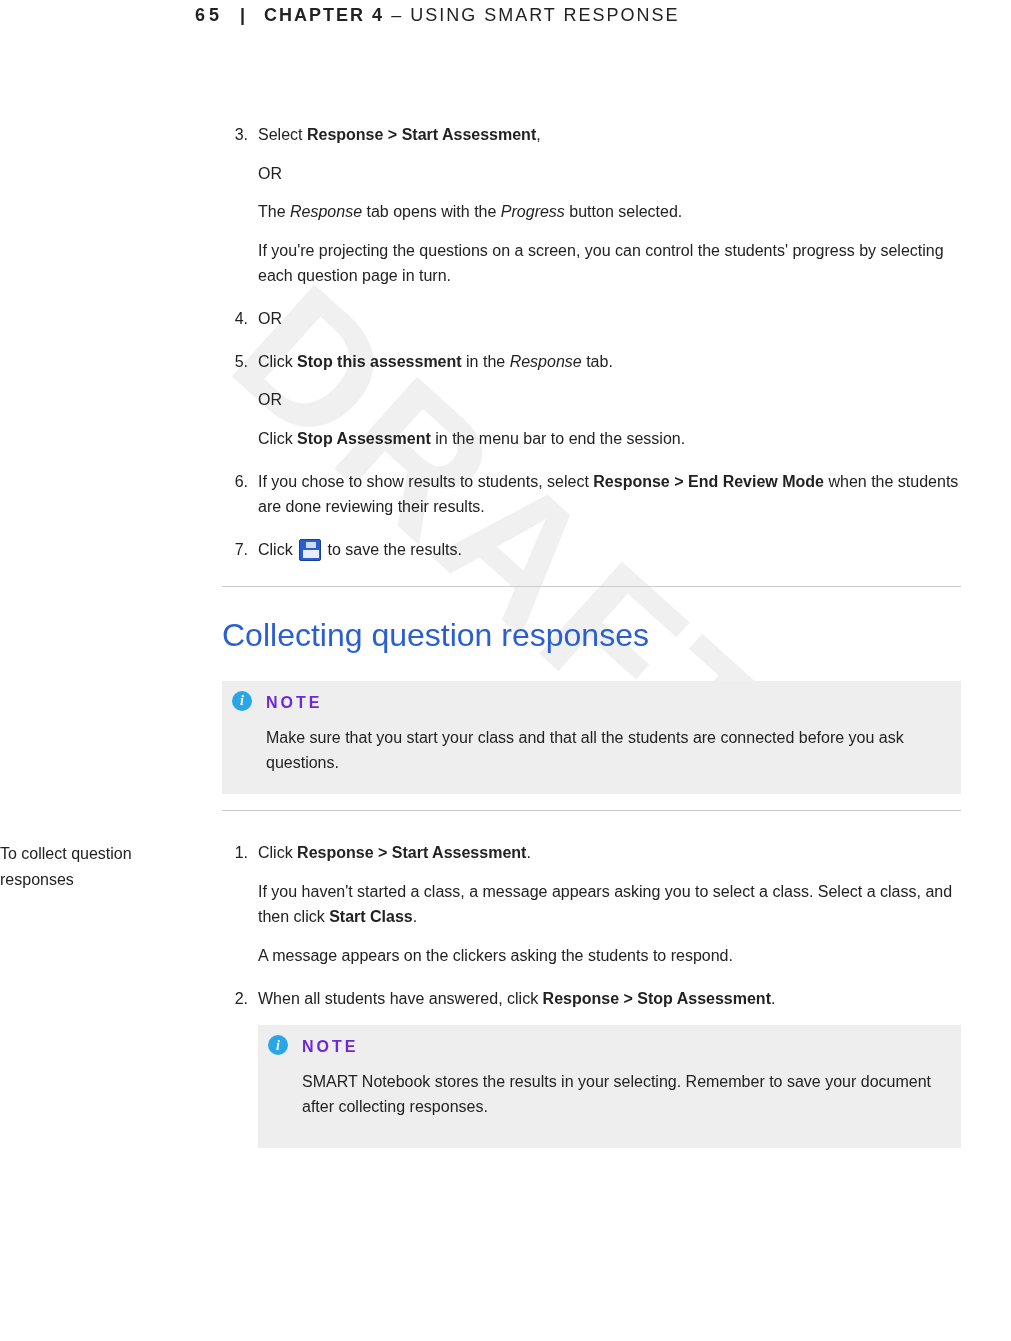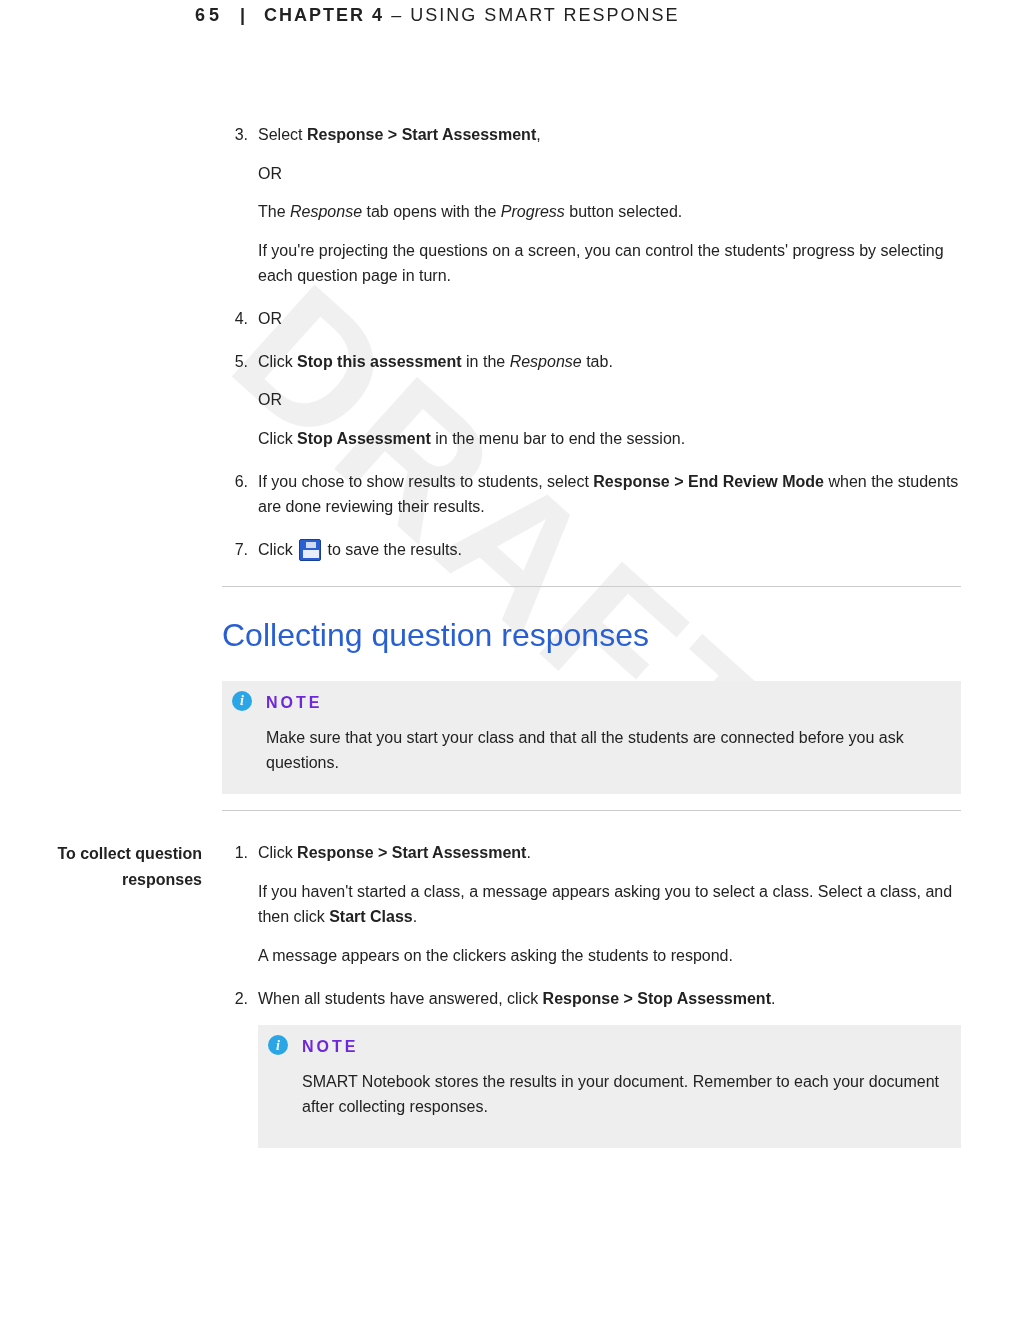--- a/index.html
+++ b/index.html
@@ -40,22 +40,21 @@
   .header .pnum { font-weight: bold; letter-spacing: 4px; }
   .header .bar { margin: 0 10px; font-weight: bold; }
   .hdr-chapter { font-weight: bold; }
   .main {
     display: grid;
     grid-template-columns: 210px 1fr;
     gap: 12px;
     padding-top: 85px;
   }
   .side-label {
-    font-weight: bold;
-    text-align: right;
+    font-weight: normal;
     padding-right: 8px;
     line-height: 1.6;
   }
   .body-col { padding-right: 10px; }
   ol.steps { list-style: none; }
   ol.steps > li {
     display: grid;
     grid-template-columns: 28px 1fr;
     gap: 8px;
     margin-bottom: 4px;
@@ -282,21 +281,21 @@
             <div class="step-body">
               <p>
                 <span>When all students have answered, click </span><span class="bold">Response &gt; Stop Assessment</span><span>.</span>
               </p>
               <div class="note-box">
                 <div class="note-ico-cell">
                     <div class="info-ico">i</div>
                   </div>
                 <div class="note-content">
                   <div class="note-title">NOTE</div>
-                  <p>SMART Notebook stores the results in your document. Remember to each your document after collecting responses.</p>
+                  <p>SMART Notebook stores the results in your selecting. Remember to save your document after collecting responses.</p>
                 </div>
               </div>
             </div>
           </li>
         </ol>
       </div>
     </div>
   </div>
 </div>
 

